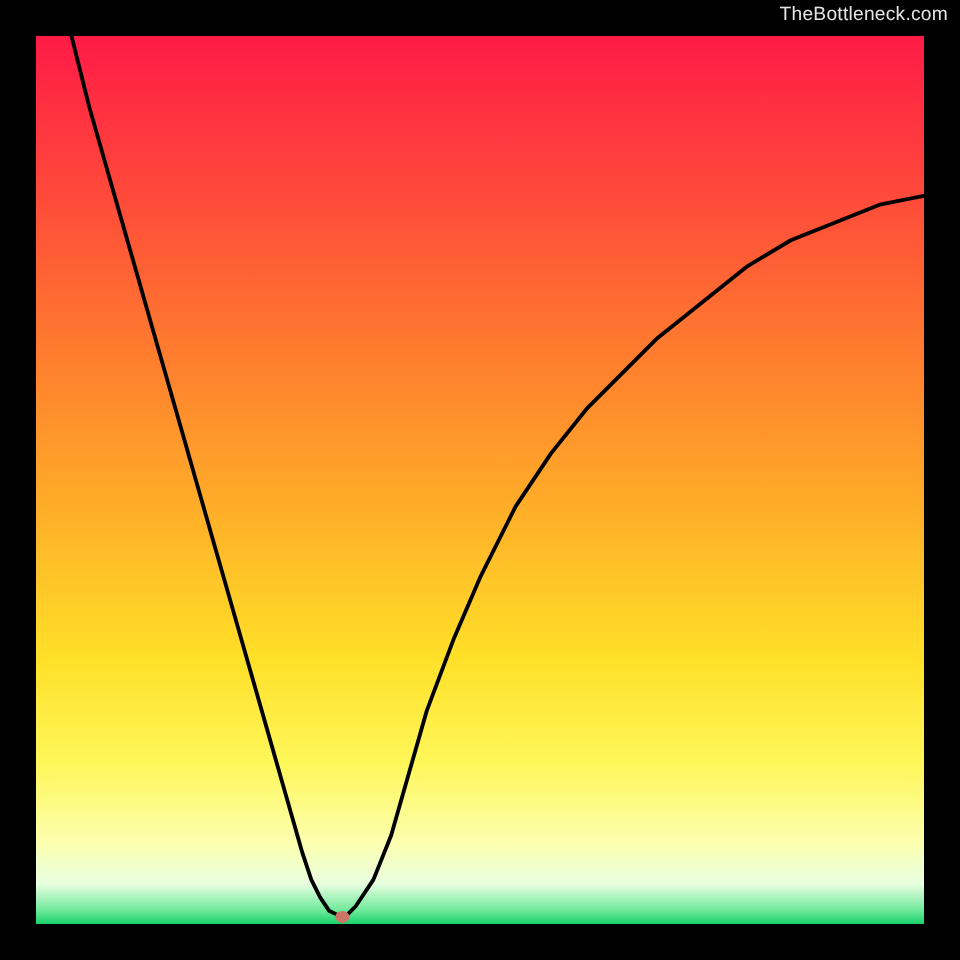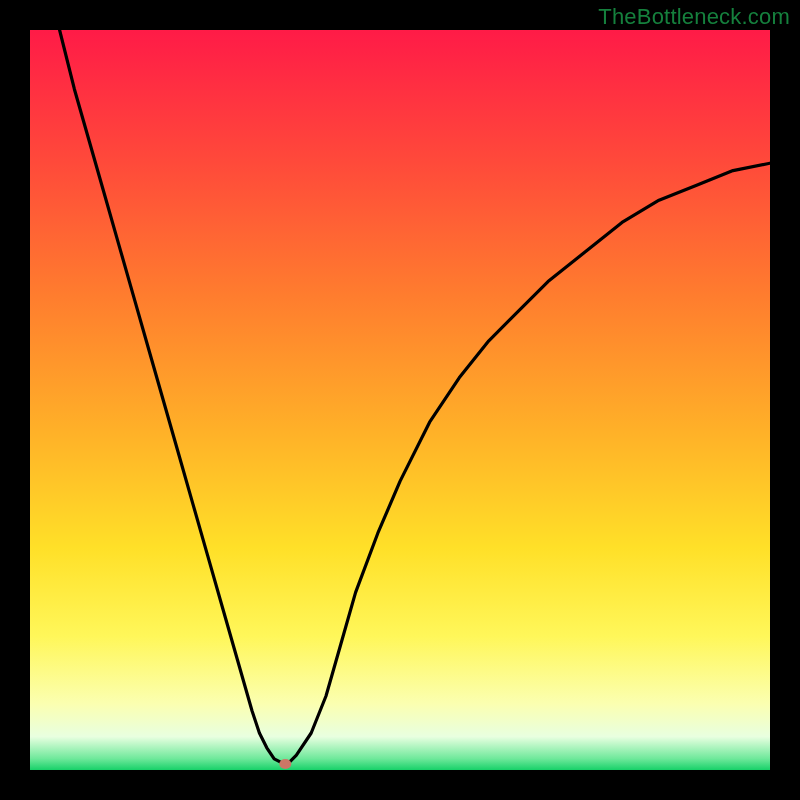--- a/index.html
+++ b/index.html
@@ -14,22 +14,22 @@
   .outer {
     position: relative;
     width: 800px;
     height: 800px;
     background: #000;
   }
   .watermark {
     position: absolute;
     top: 4px;
     right: 10px;
-    color: #15803d;
-    font-size: 22px;
+    color: #e5e5e5;
+    font-size: 16px;
     font-weight: 500;
     letter-spacing: 0.2px;
     user-select: none;
   }
   .plot-frame {
     position: absolute;
     left: 30px;
     top: 30px;
     width: 740px;
     height: 740px;

